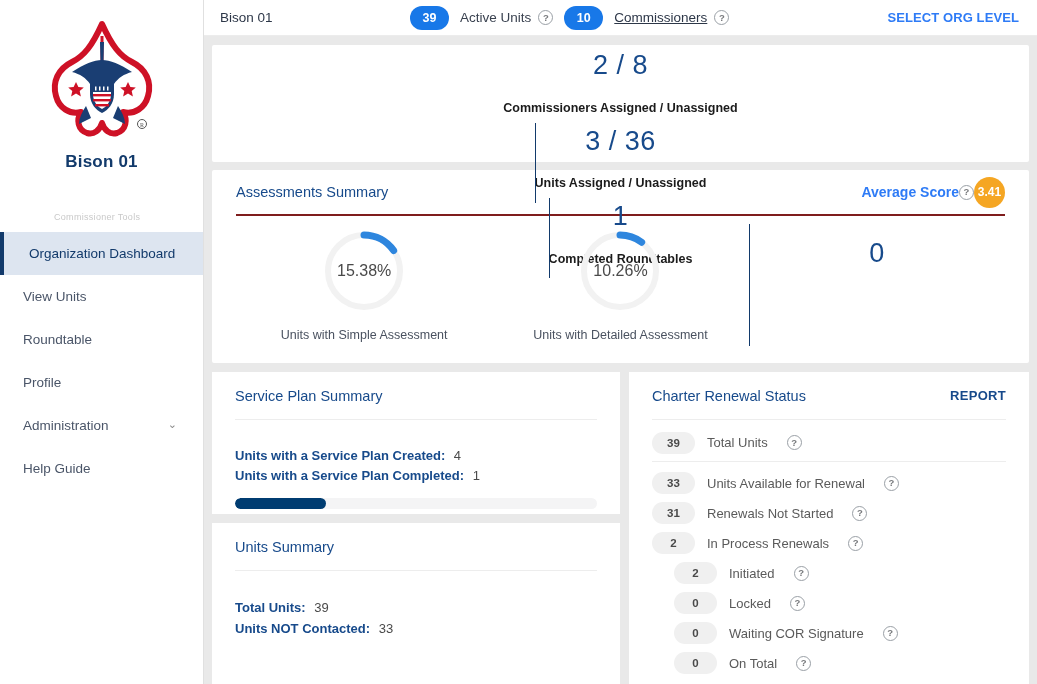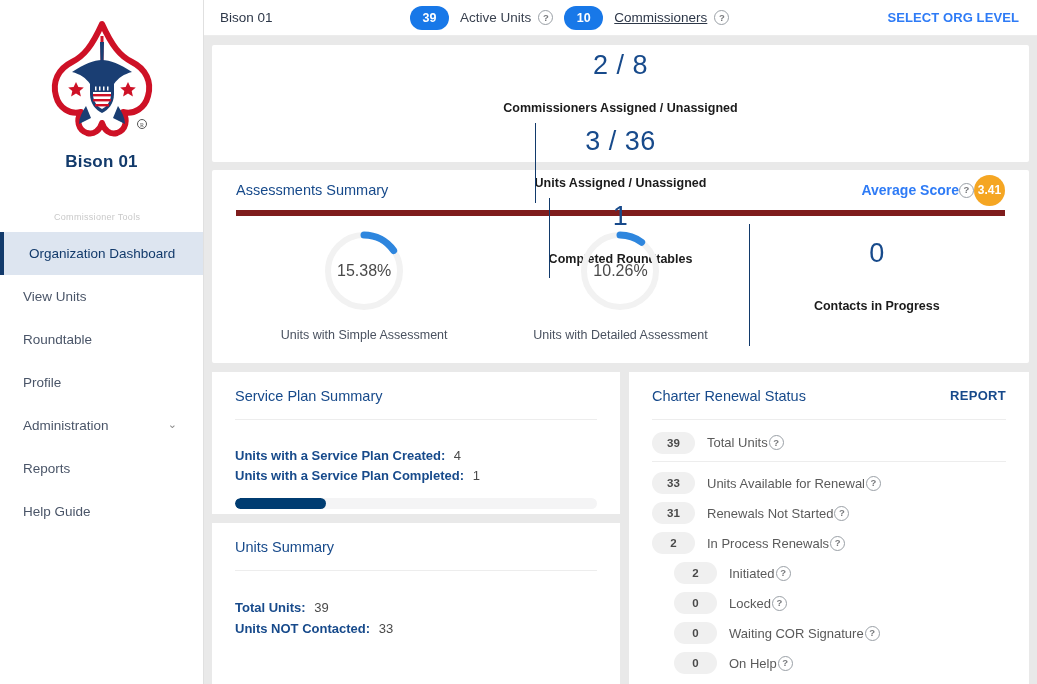--- a/index.html
+++ b/index.html
@@ -127,21 +127,21 @@
   }
   .stat .cap {
     margin-top: 20px; font-size: 12.5px; color: #1b1b1b; font-weight: 700;
   }
 
   
   .assess { margin: 8px 8px 0 8px; padding: 0 24px; height: 193px; }
   .assess-head {
     display: flex; align-items: center;
     height: 46px;
-    border-bottom: 6px solid #7f1d1d;
+    border-bottom: 2px solid #7f1d1d;
   }
   .assess-title { font-size: 14.5px; color: #174a8b; }
   .avg-wrap { margin-left: auto; display: flex; align-items: center; }
   .avg-label { color: #2e7bf6; font-weight: 700; font-size: 14px; }
   .avg-badge {
     width: 31px; height: 31px; border-radius: 50%;
     background: #f5a623; color: #fff;
     display: flex; align-items: center; justify-content: center;
     font-size: 12px; font-weight: 600;
   }
@@ -202,21 +202,21 @@
     gap: 12px; font-size: 13px; color: #5a5a5a;
   }
   .c-row.total { height: 38px; border-bottom: 1px solid #ededed; margin-bottom: 6px; }
   .c-row.indent { padding-left: 22px; }
   .cpill {
     width: 43px; height: 22px; border-radius: 11px;
     background: #f0f0f0; color: #4a4a4a;
     display: flex; align-items: center; justify-content: center;
     font-size: 11.5px; font-weight: 700; flex: 0 0 43px;
   }
-  .c-label { display: flex; align-items: center; gap: 1px; }
+  .c-label { display: flex; align-items: center; gap: 19px; }
 
   .clip { overflow: hidden; height: 684px; }
 </style>
 </head>
 <body>
 
 <div class="app clip">
 
   <aside class="sidebar">
     <div class="logo-wrap">
@@ -265,23 +265,20 @@
         <span>Roundtable</span>
       </div>
       <div class="nav-item">
         <span>Profile</span>
       </div>
       <div class="nav-item">
         <span>Administration</span>
         <span class="chev">⌄</span>
       </div>
       <div class="nav-item">
-        <span>Reports</span>
-      </div>
-      <div class="nav-item">
         <span>Help Guide</span>
       </div>
     </nav>
   </aside>
 
   <main class="main">
 
     <div class="topbar">
       <span class="org">Bison 01</span>
 
@@ -339,21 +336,20 @@
               <circle cx="43" cy="43" r="36" fill="none" stroke="#f2f2f2" stroke-width="6"></circle>
               <circle id="arc1" cx="43" cy="43" r="36" fill="none" stroke="#2e86de" stroke-width="7" stroke-linecap="round" transform="rotate(-90 43 43)" stroke-dasharray="23.207573250598518 202.98709780786658"></circle>
             </svg>
             <span class="val">10.26%</span>
           </div>
           <div class="donut-cap">Units with Detailed Assessment</div>
         </div>
 
         <div class="contacts-col">
           <div class="contacts-num">0</div>
-          <div class="contacts-cap">Contacts in Progress</div>
         </div>
       </div>
     </section>
 
     <div class="bottom">
 
       <div class="col-left">
 
         <section class="panel svc-panel">
           <div class="panel-head">
@@ -452,21 +448,21 @@
               <span class="cpill">0</span>
               <span class="c-label">
                 <span>Waiting COR Signature</span>
                 <span class="qmark">?</span>
               </span>
             </div>
 
             <div class="c-row indent">
               <span class="cpill">0</span>
               <span class="c-label">
-                <span>On Help</span>
+                <span>On Total</span>
                 <span class="qmark">?</span>
               </span>
             </div>
           </div>
         </section>
       </div>
 
     </div>
 
   </main>

